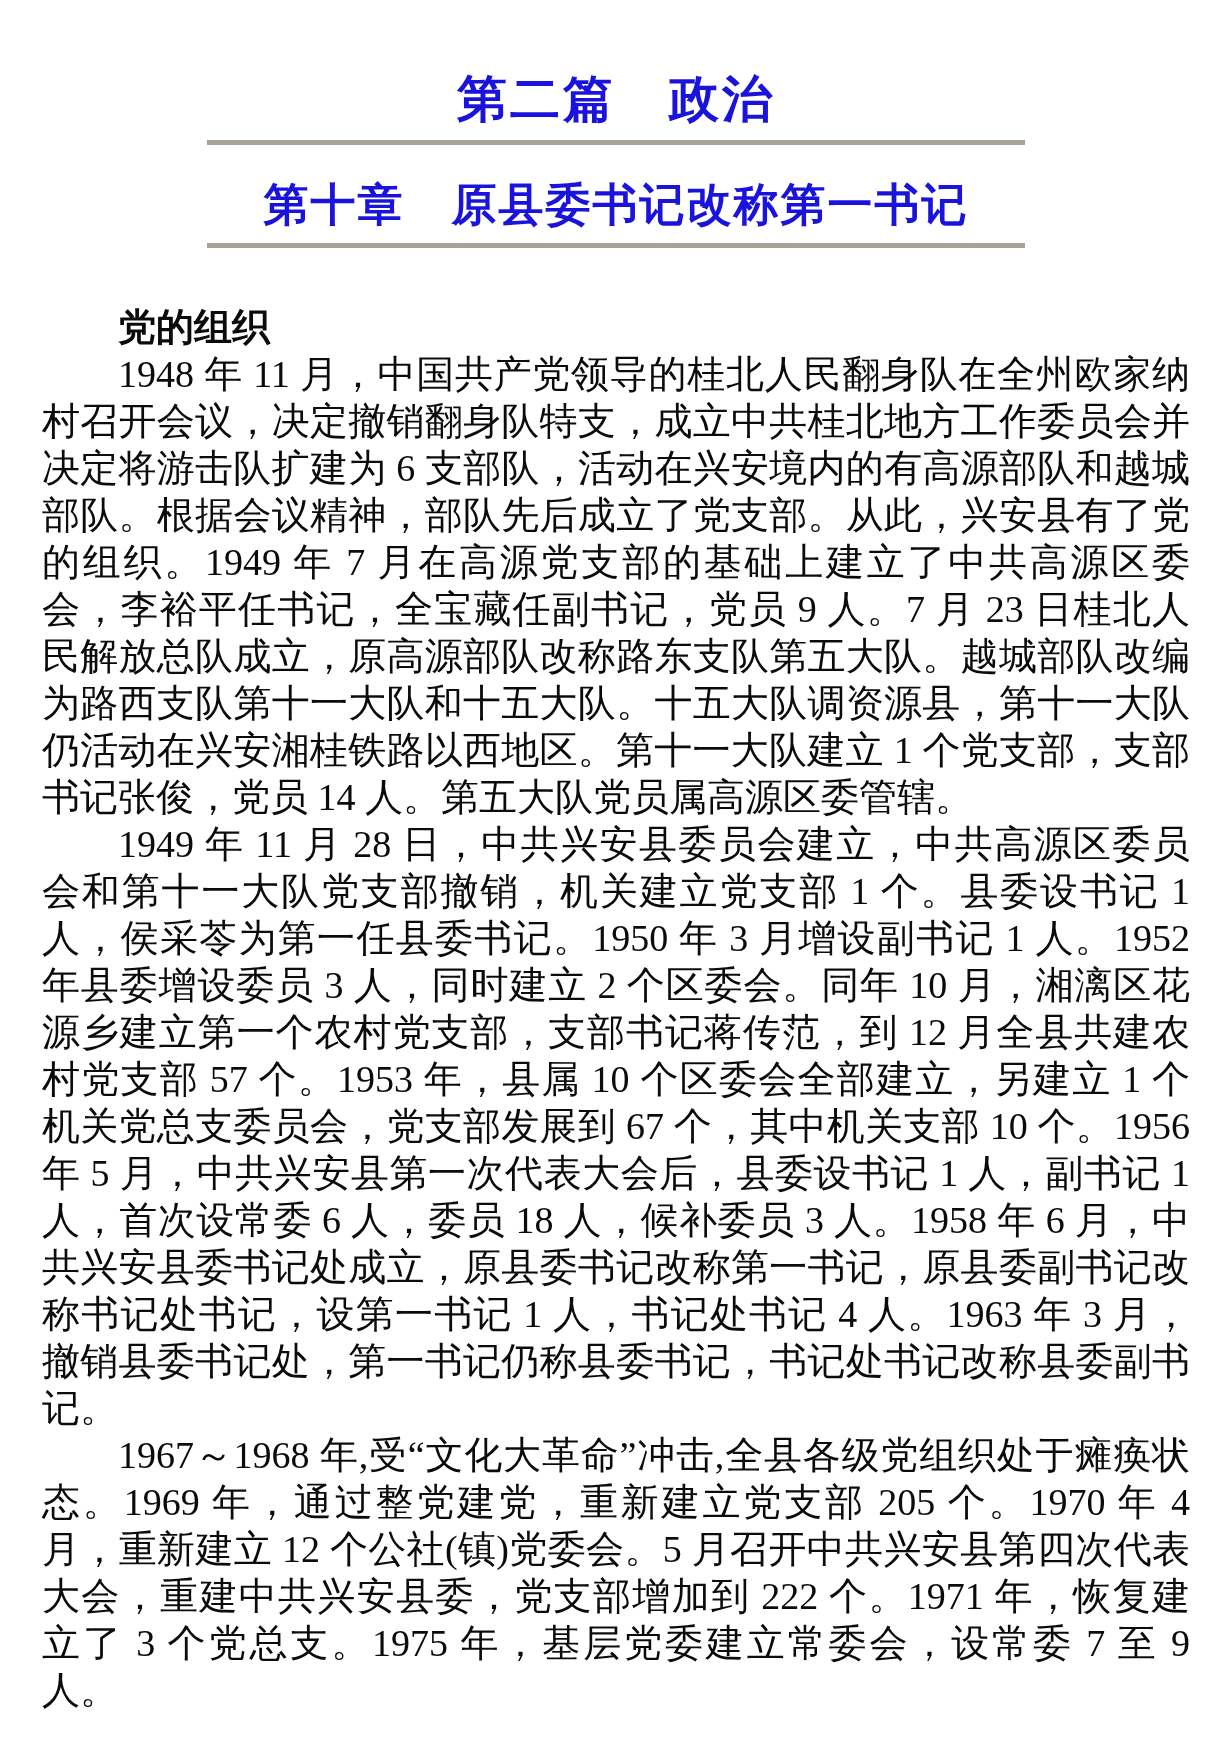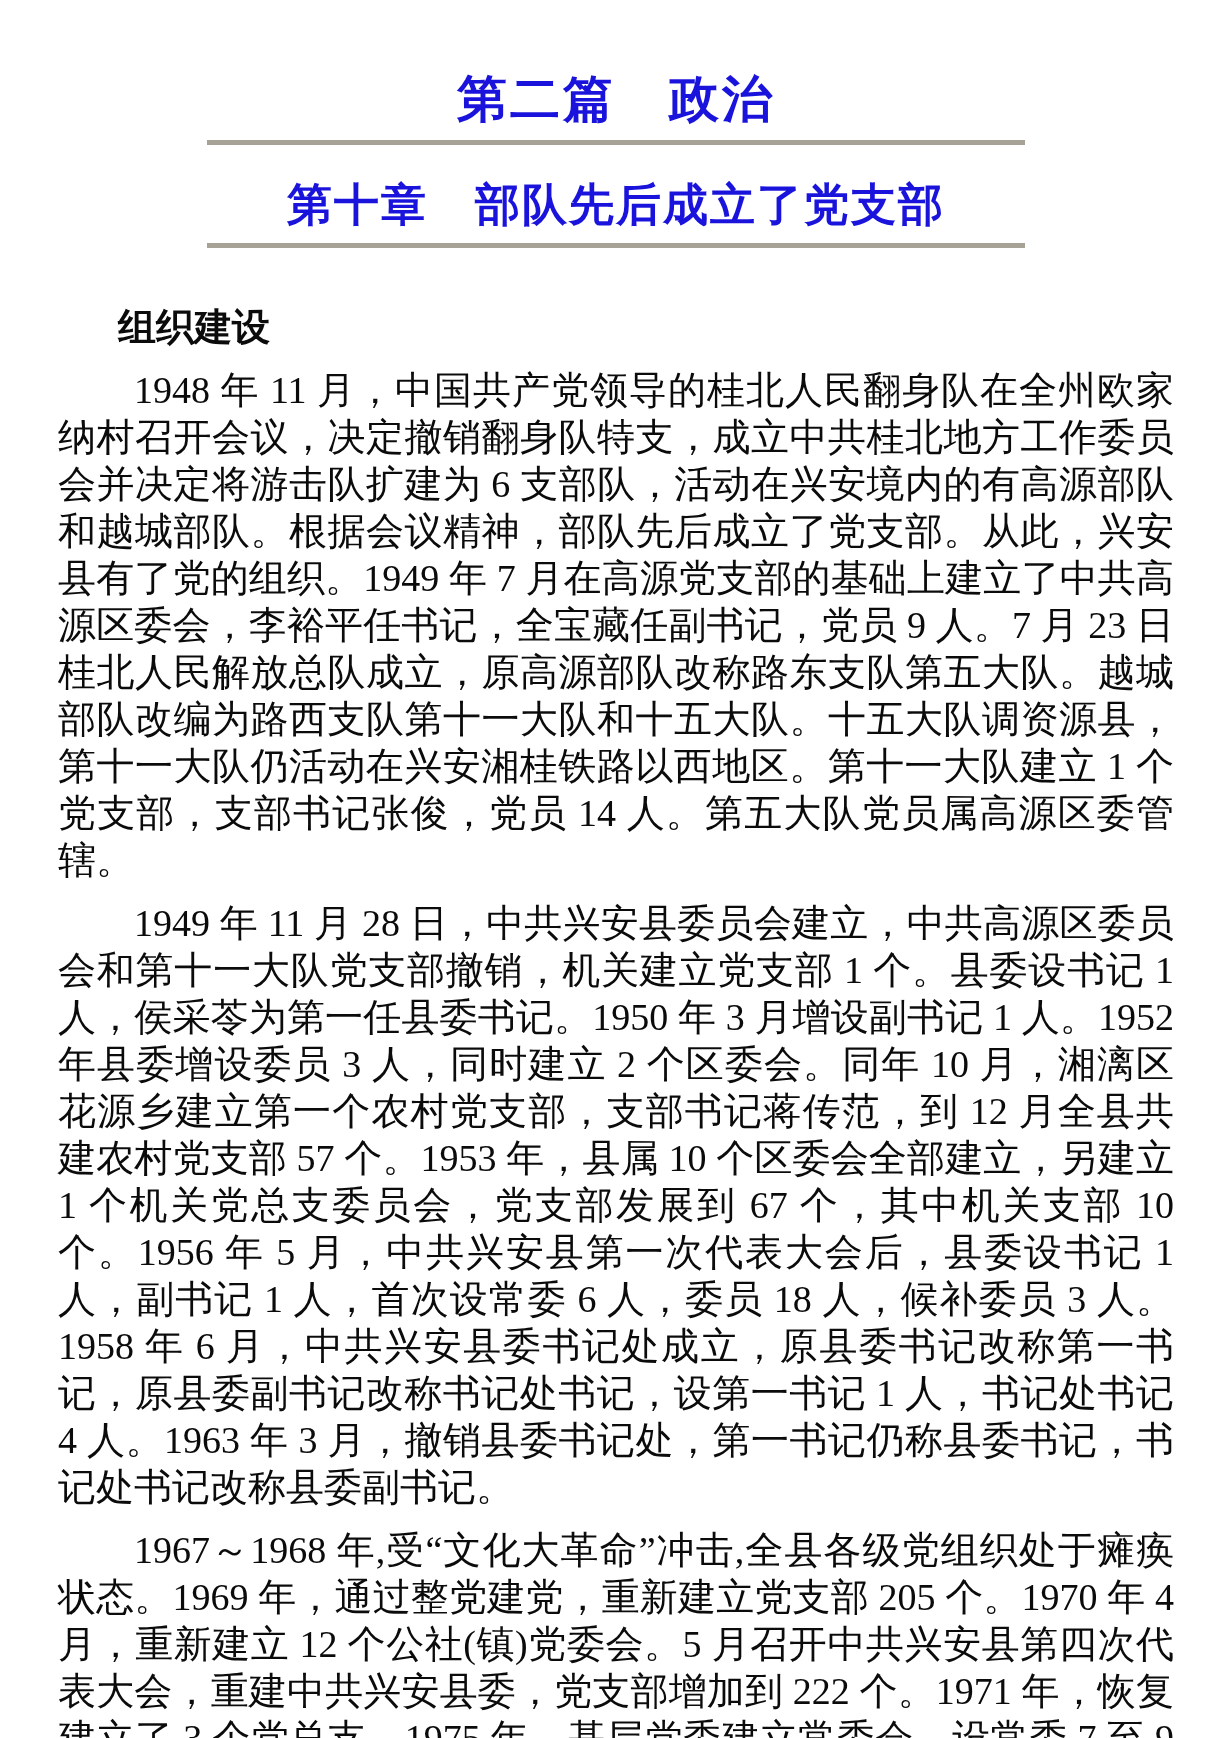--- a/index.html
+++ b/index.html
@@ -57,39 +57,39 @@
     font-size: 38px;
     line-height: 47px;
     text-align: justify;
   }
   .subheading {
     margin: 0;
     font-weight: bold;
     text-indent: 2em;
   }
   .para {
-    margin: 16px;
+    margin: 0;
     text-indent: 2em;
   }
 </style>
 </head>
 <body style="background: rgb(255, 255, 255);">
 
 <div class="page" style="--heading: #1a13dc; --rule: #a6a396; color: rgb(11, 11, 11);">
 
   <h1 class="part-title">第二篇　政治</h1>
 
   <div class="rule"></div>
 
-  <h2 class="chapter-title">第十章　部队先后成立了党支部</h2>
+  <h2 class="chapter-title">第十章　原县委书记改称第一书记</h2>
 
   <div class="rule"></div>
 
 
   <div class="body-text">
-    <p class="subheading">组织建设</p>
+    <p class="subheading">党的组织</p>
     <p class="para">1948 年 11 月，中国共产党领导的桂北人民翻身队在全州欧家纳村召开会议，决定撤销翻身队特支，成立中共桂北地方工作委员会并决定将游击队扩建为 6 支部队，活动在兴安境内的有高源部队和越城部队。根据会议精神，部队先后成立了党支部。从此，兴安县有了党的组织。1949 年 7 月在高源党支部的基础上建立了中共高源区委会，李裕平任书记，全宝藏任副书记，党员 9 人。7 月 23 日桂北人民解放总队成立，原高源部队改称路东支队第五大队。越城部队改编为路西支队第十一大队和十五大队。十五大队调资源县，第十一大队仍活动在兴安湘桂铁路以西地区。第十一大队建立 1 个党支部，支部书记张俊，党员 14 人。第五大队党员属高源区委管辖。</p>
     <p class="para">1949 年 11 月 28 日，中共兴安县委员会建立，中共高源区委员会和第十一大队党支部撤销，机关建立党支部 1 个。县委设书记 1 人，侯采苓为第一任县委书记。1950 年 3 月增设副书记 1 人。1952 年县委增设委员 3 人，同时建立 2 个区委会。同年 10 月，湘漓区花源乡建立第一个农村党支部，支部书记蒋传范，到 12 月全县共建农村党支部 57 个。1953 年，县属 10 个区委会全部建立，另建立 1 个机关党总支委员会，党支部发展到 67 个，其中机关支部 10 个。1956 年 5 月，中共兴安县第一次代表大会后，县委设书记 1 人，副书记 1 人，首次设常委 6 人，委员 18 人，候补委员 3 人。1958 年 6 月，中共兴安县委书记处成立，原县委书记改称第一书记，原县委副书记改称书记处书记，设第一书记 1 人，书记处书记 4 人。1963 年 3 月，撤销县委书记处，第一书记仍称县委书记，书记处书记改称县委副书记。</p>
     <p class="para">1967～1968 年,受“文化大革命”冲击,全县各级党组织处于瘫痪状态。1969 年，通过整党建党，重新建立党支部 205 个。1970 年 4 月，重新建立 12 个公社(镇)党委会。5 月召开中共兴安县第四次代表大会，重建中共兴安县委，党支部增加到 222 个。1971 年，恢复建立了 3 个党总支。1975 年，基层党委建立常委会，设常委 7 至 9 人。</p>
 
   </div>
 
 </div>
 
 </body></html>

